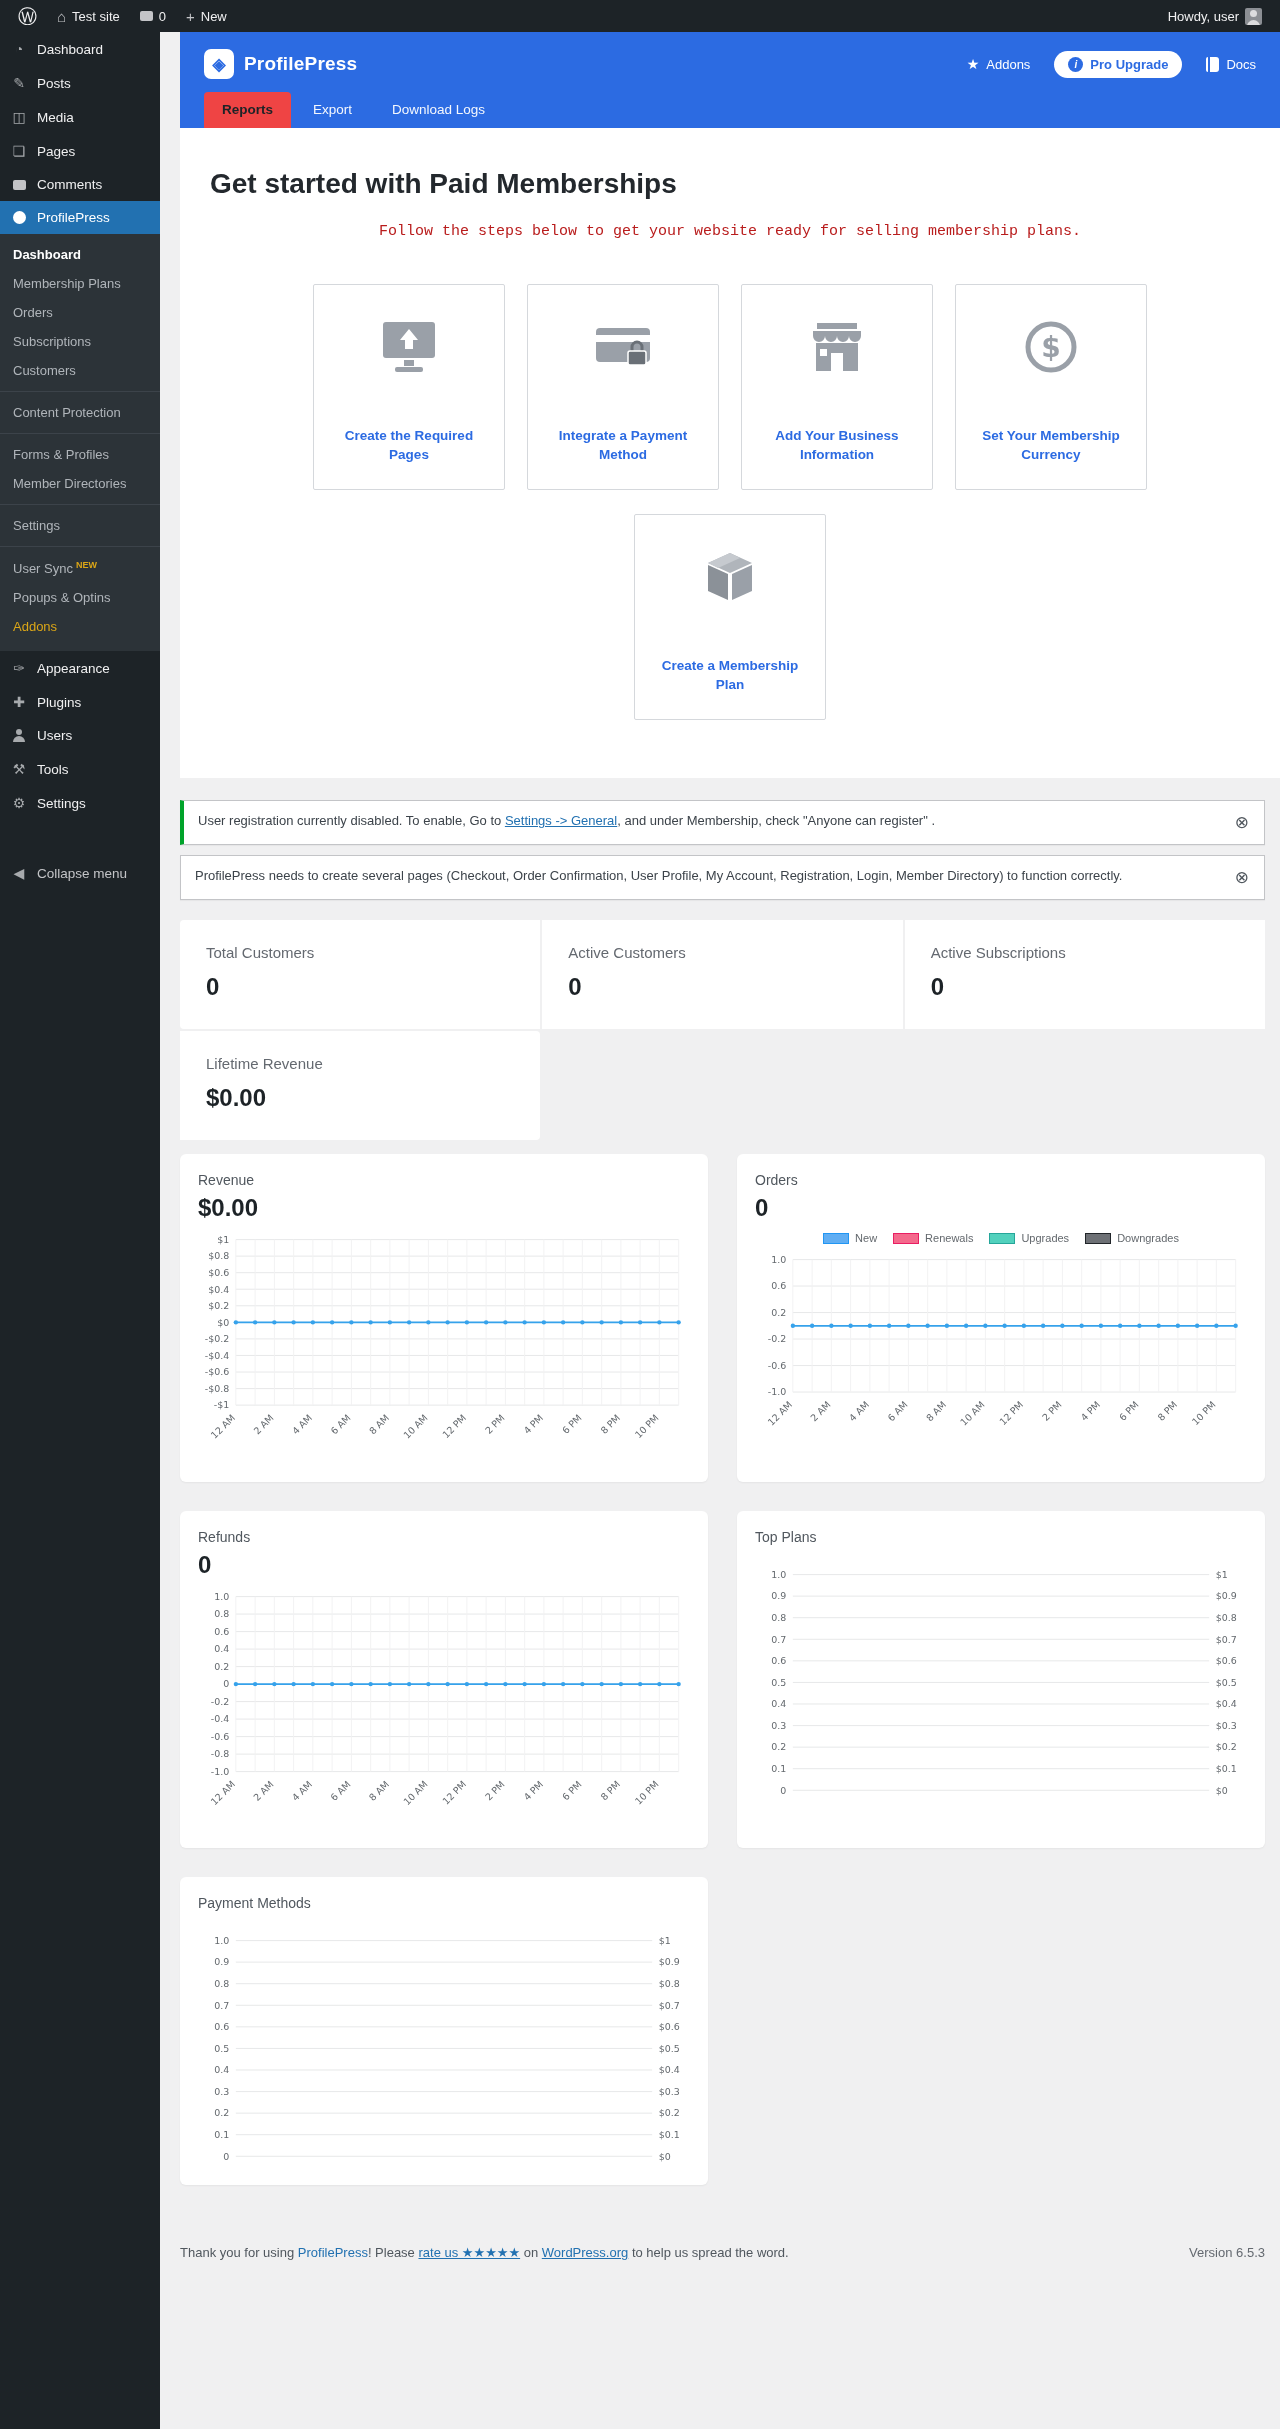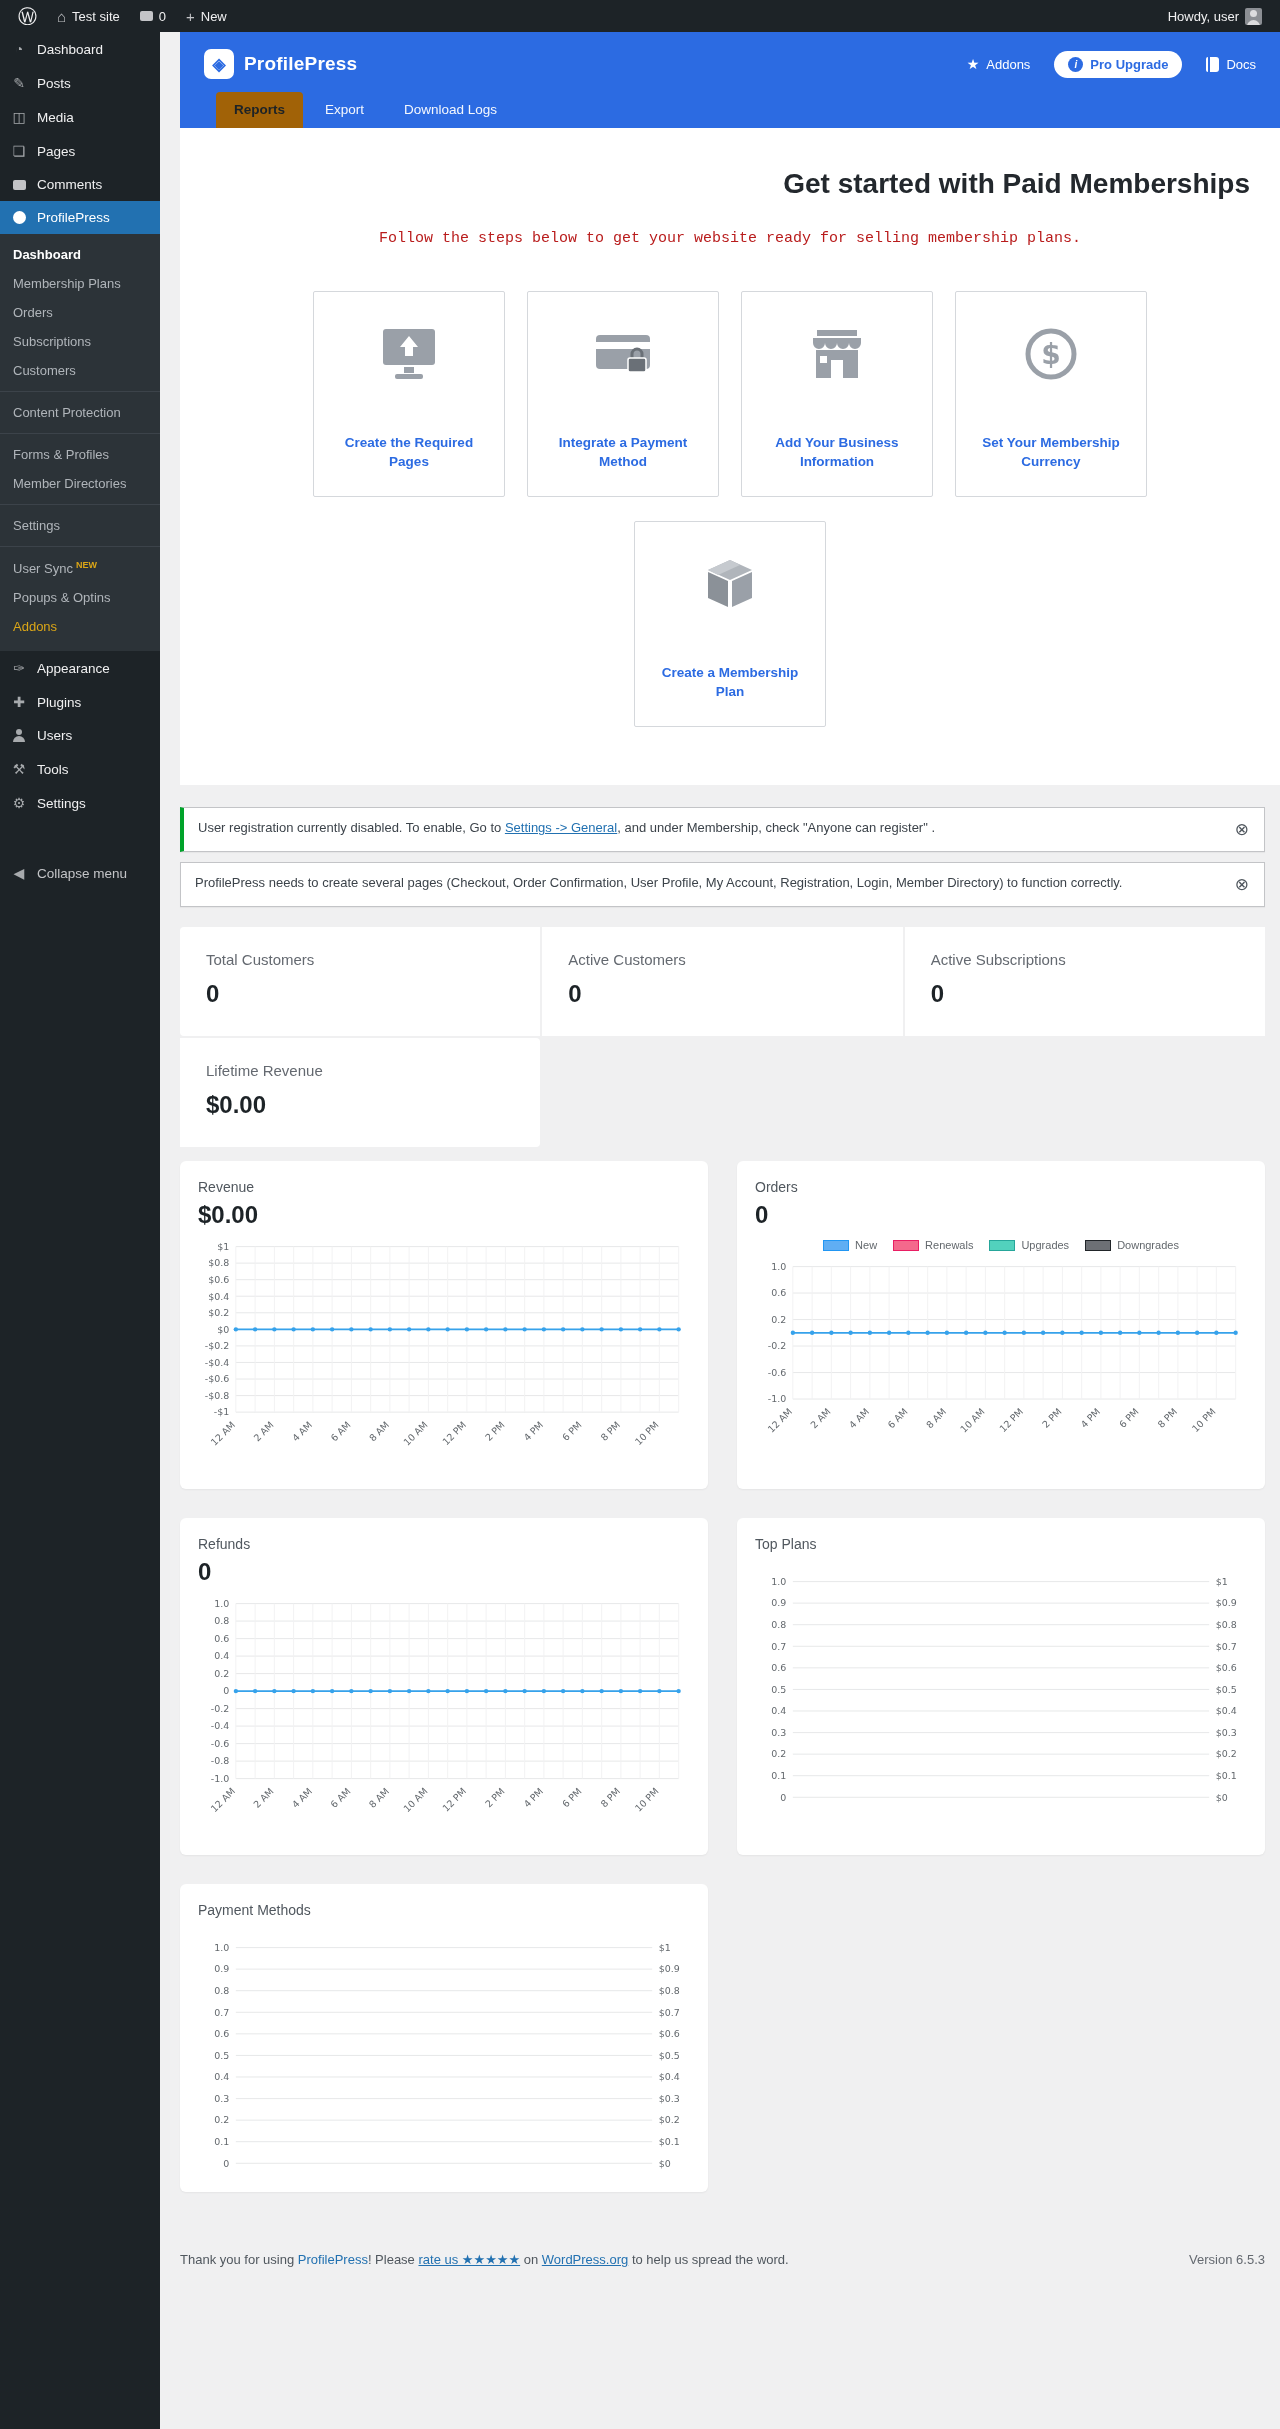--- a/index.html
+++ b/index.html
@@ -62,25 +62,25 @@
   .brand-icon { width: 30px; height: 30px; background: #fff; border-radius: 7px; display: flex; align-items: center; justify-content: center; }
   .brand-glyph { color: #2c6be2; font-size: 17px; font-weight: bold; }
   .brand-name { color: #fff; font-size: 19px; font-weight: bold; letter-spacing: .2px; }
   .header-nav { display: flex; align-items: center; gap: 24px; }
   .hnav { display: inline-flex; align-items: center; gap: 7px; color: #fff; font-size: 13px; cursor: pointer; }
   .star-glyph { color: #fff; font-size: 14px; }
   .pro-pill { display: inline-flex; align-items: center; gap: 7px; background: #fff; color: #2c6be2; font-size: 13px; font-weight: bold; border-radius: 16px; padding: 6px 14px; cursor: pointer; }
   .info-circle { width: 15px; height: 15px; border-radius: 50%; background: #2c6be2; color: #fff; font-size: 10px; font-weight: bold; display: inline-flex; align-items: center; justify-content: center; font-style: italic; }
   .tabs { display: flex; gap: 4px; padding: 0 0 0 24px; }
   .tab { padding: 10px 18px 11px; font-size: 13.5px; color: rgba(255,255,255,.95); cursor: pointer; border-radius: 4px 4px 0 0; }
-  .tab.active { background: #a16207; color: #1d2327; font-weight: bold; margin-left: 12px; }
+  .tab.active { background: #ef4444; color: #1d2327; font-weight: bold; }
 
   
   .hero { background: #fff; padding: 40px 30px 58px; }
-  .hero h1 { text-align: right; font-size: 28px; color: #23282d; margin-bottom: 30px; }
+  .hero h1 { text-align: left; font-size: 28px; color: #23282d; margin-bottom: 23px; }
   .hero-sub { text-align: center; color: #b91c1c; font-size: 15px; margin-bottom: 44px; font-family: Liberation Mono, monospace; }
   .hero-cards { display: flex; justify-content: center; gap: 22px; }
   .hero-cards.row2 { margin-top: 24px; }
   .hero-card {
     width: 192px; height: 206px; border: 1px solid #d5d8dc; border-radius: 2px;
     display: flex; flex-direction: column; align-items: center; justify-content: space-between;
     padding: 34px 12px 24px; cursor: pointer; background:#fff;
   }
   .hero-card-label { color: #2c6be2; font-size: 13.5px; font-weight: bold; text-align: center; line-height: 1.4; }
   .hero-icon { color: #9aa0a8; }

